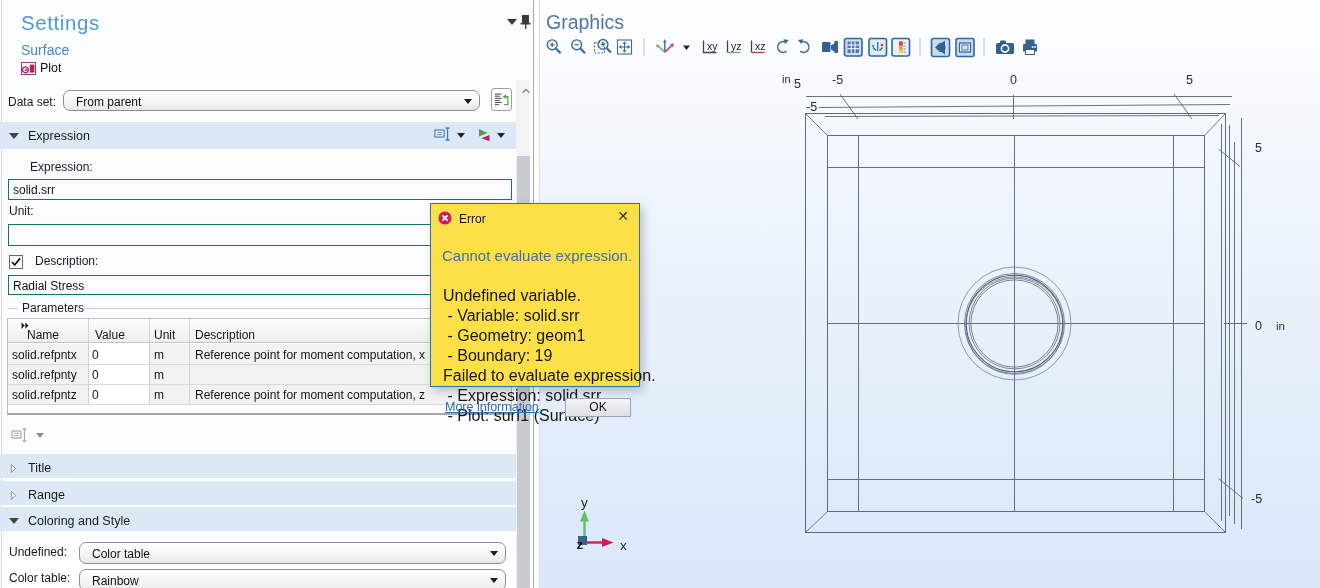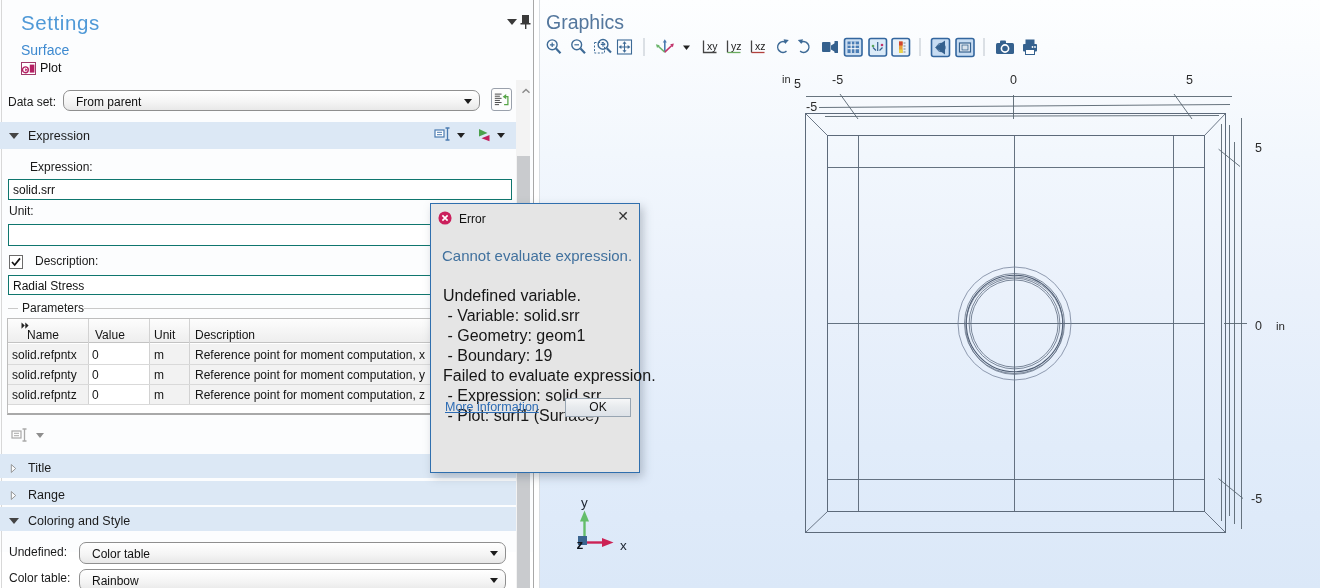--- a/index.html
+++ b/index.html
@@ -30,21 +30,21 @@
   #ptable .cell { position:absolute; font-size:12px; color:#141414; white-space:nowrap; }
   .gray-cell { position:absolute; background:#f2f2f2; }
   
   #sbar { left:516px; top:80px; width:14px; height:508px; background:#f3f3f3; }
   #sthumb { left:516.5px; top:156px; width:13px; height:432px; background:#c9cbce; }
   
   #graphics { left:540px; top:0; width:780px; height:588px;
      background:linear-gradient(180deg,#fdfeff 0%,#fafcfe 8%,#f2f7fd 26%,#eaf1fb 50%,#e1ecfa 76%,#dbe8f8 100%); }
   .h-graphics { left:546px; top:11px; font-size:19.5px; color:#54779d; }
   
-  #dlg { left:430px; top:203px; width:210px; height:270px; background:#e5e5e5; border:1px solid #2f6fae; box-shadow:3px 4px 9px rgba(95,105,120,0.38); }
+  #dlg { left:430px; top:203px; width:210px; height:184px; background:#fde047; border:1px solid #2f6fae; box-shadow:3px 4px 9px rgba(95,105,120,0.38); }
   #dlg .dtitle { position:absolute; left:28px; top:8px; font-size:12px; color:#111; }
   #dlg .dclose { position:absolute; right:10px; top:4px; font-size:14px; color:#333; }
   #dlg .dhead { position:absolute; left:11px; top:42.5px; font-size:15px; color:#41719e; }
   #dlg .dbody { position:absolute; left:12px; top:82px; font-size:16px; line-height:20px; color:#161616; white-space:pre; }
   #dlg .dlink { position:absolute; left:14px; top:195.5px; font-size:12.5px; color:#2d6cb4; text-decoration:underline; }
   #dlg .okbtn { position:absolute; left:134px; top:194px; width:66px; height:18.5px; border:1px solid #98a5b2; background:linear-gradient(180deg,#f6f7f8,#e8ebee 45%,#dde2e8); text-align:center; font-size:12px; color:#111; line-height:17.5px; }
 </style>
 </head>
 <body>
 
@@ -134,21 +134,20 @@
     <div class="cell" style="left:4px; top:28.5px;">solid.refpntx</div>
     <div class="cell" style="left:4px; top:48.5px;">solid.refpnty</div>
     <div class="cell" style="left:4px; top:68.5px;">solid.refpntz</div>
     <div class="cell" style="left:84px; top:28.5px;">0</div>
     <div class="cell" style="left:84px; top:48.5px;">0</div>
     <div class="cell" style="left:84px; top:68.5px;">0</div>
     <div class="cell" style="left:146px; top:28.5px;">m</div>
     <div class="cell" style="left:146px; top:48.5px;">m</div>
     <div class="cell" style="left:146px; top:68.5px;">m</div>
     <div class="cell" style="left:187px; top:28.5px;">Reference point for moment computation, x</div>
-    <div class="cell" style="left:187px; top:48.5px;">Reference point for moment computation, y</div>
     <div class="cell" style="left:187px; top:68.5px;">Reference point for moment computation, z</div>
   </div>
 
   <svg class="abs" style="left:11px; top:427px" width="20" height="16" viewBox="0 0 20 16">
     <rect x="1" y="4" width="9" height="7" fill="#fdfdfd" stroke="#a9a9a9" stroke-width="1.2"></rect>
     <path d="M3,6.3 h5 M3,8.7 h5" stroke="#a9a9a9" stroke-width="1"></path>
     <path d="M13.5,2 v12 M11.5,2 h4 M11.5,14 h4" stroke="#a9a9a9" stroke-width="1.3" fill="none"></path>
   </svg>
   <div class="abs" style="left:36px; top:433px; width:0; height:0; border-left:4.5px solid transparent; border-right:4.5px solid transparent; border-top:5px solid #8e8e8e;"></div>
 

